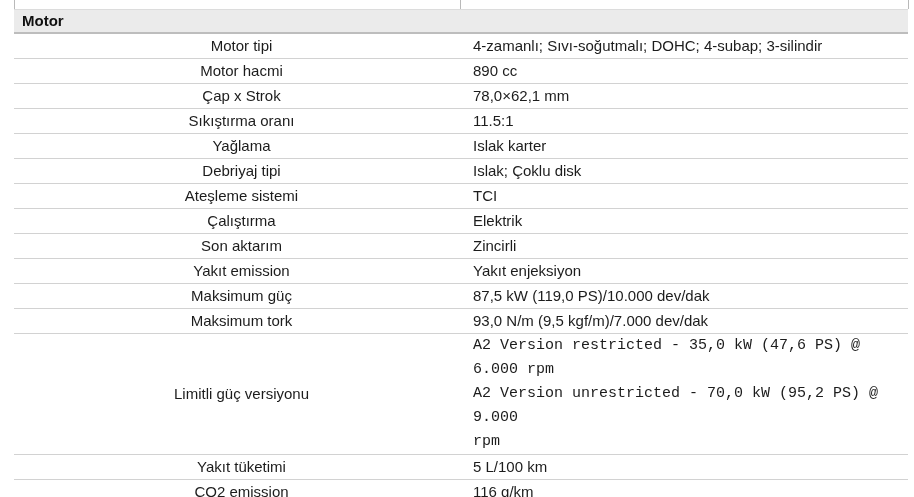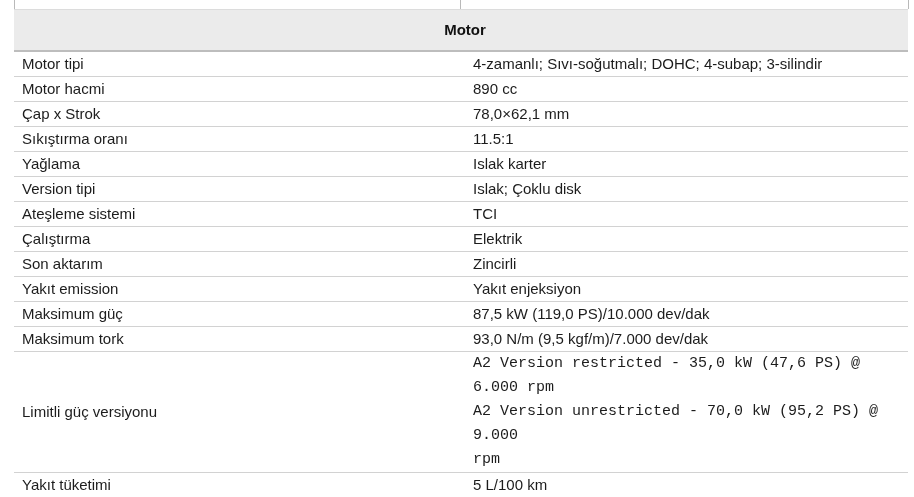--- a/index.html
+++ b/index.html
@@ -31,36 +31,37 @@
     top: 9px; left: 14px;
     width: 894px;
     border-collapse: collapse;
     table-layout: fixed;
     font-size: 15px;
   }
   th.section-header {
     background: #ebebeb;
     border-top: 1px solid #dcdcdc;
     border-bottom: 2px solid #bdbdbd;
-    height: 41px;
-    text-align: center;
+    height: 23px;
+    text-align: left;
     font-weight: bold;
     font-size: 15px;
     padding: 0 0 0 8px;
     color: #111111;
   }
   td {
     border-bottom: 1px solid #d2d2d2;
     vertical-align: middle;
     line-height: 24px;
     padding: 0;
   }
   td.spec-label {
     width: 446px;
     padding-left: 8px;
+    text-align: center;
   }
   td.spec-value {
     padding-left: 12px;
   }
   td.spec-value div { line-height: 24px; font-family: Liberation Mono, monospace; }
 </style>
 </head>
 <body>
 
 <div class="top-strip">
@@ -90,21 +91,21 @@
   </tr>
       <tr>
     <td class="spec-label">Sıkıştırma oranı</td>
     <td class="spec-value">11.5:1</td>
   </tr>
       <tr>
     <td class="spec-label">Yağlama</td>
     <td class="spec-value">Islak karter</td>
   </tr>
       <tr>
-    <td class="spec-label">Version tipi</td>
+    <td class="spec-label">Debriyaj tipi</td>
     <td class="spec-value">Islak; Çoklu disk</td>
   </tr>
       <tr>
     <td class="spec-label">Ateşleme sistemi</td>
     <td class="spec-value">TCI</td>
   </tr>
       <tr>
     <td class="spec-label">Çalıştırma</td>
     <td class="spec-value">Elektrik</td>
   </tr>

